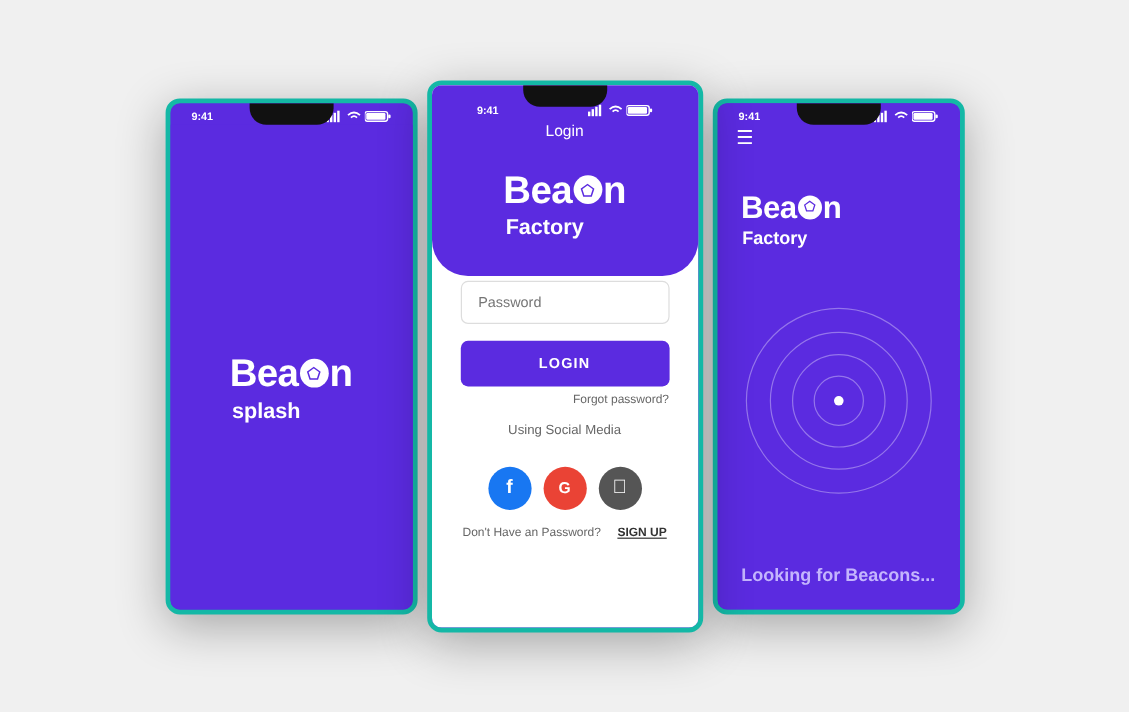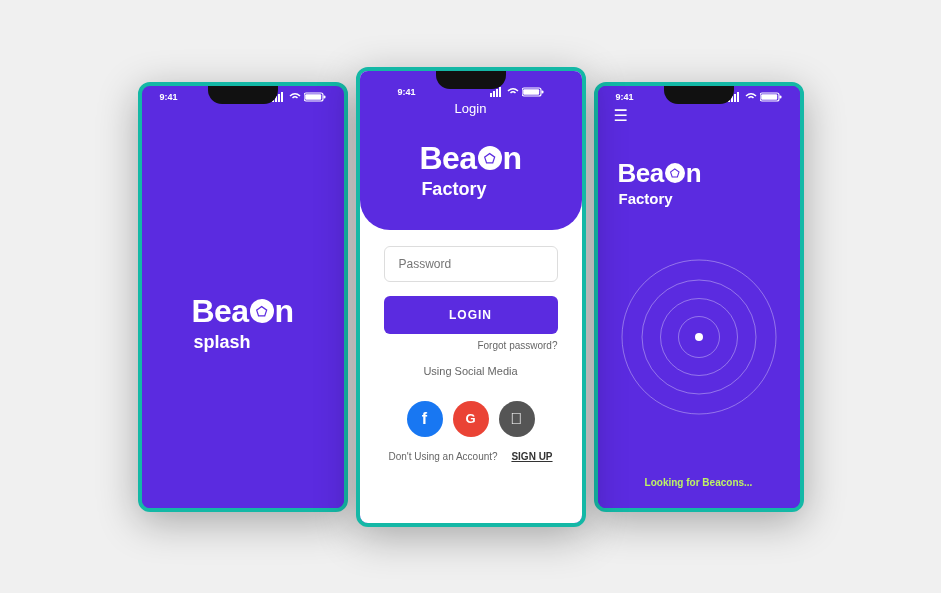--- a/index.html
+++ b/index.html
@@ -163,21 +163,21 @@
       align-items: center;
       border-radius: 0 0 30px 30px;
     }
     .login-title {
       color: white;
       font-size: 13px;
       margin-bottom: 8px;
       font-weight: 400;
     }
     .login-body {
-      padding: 16px 24px;
+      padding: 4px 24px;
       display: flex;
       flex-direction: column;
       gap: 10px;
       flex: 1;
     }
     .login-input {
       width: 100%;
       padding: 10px 14px;
       border: 1px solid #ddd;
       border-radius: 6px;
@@ -300,22 +300,22 @@
       top: 50%;
       left: 50%;
       transform: translate(-50%, -50%);
       width: 8px;
       height: 8px;
       background: white;
       border-radius: 50%;
     }
     .looking-text {
       text-align: center;
-      color: #bef264;
-      font-size: 10px;
+      color: #c4b5fd;
+      font-size: 15px;
       font-weight: 700;
       padding: 10px 20px 20px;
     }
   </style>
 </head>
 <body>
 
 <div class="phones-container">
 
   <div class="phone phone-left">
@@ -398,21 +398,21 @@
         <div class="forgot-pw">Forgot password?</div>
         <div class="social-section">
           <span class="social-label">Using Social Media</span>
           <div class="social-icons">
             <div class="social-btn fb-btn">f</div>
             <div class="social-btn g-btn" style="font-size:13px;font-weight:900;">G</div>
             <div class="social-btn apple-btn"></div>
           </div>
         </div>
         <div class="signup-text">
-          <span>Don't Using an Account? </span>
+          <span>Don't Have an Password? </span>
           <span class="signup-link">SIGN UP</span>
         </div>
       </div>
     </div>
   </div>
 
   <div class="phone phone-right">
     <div class="phone-notch"></div>
     <div class="looking-screen">
       <div class="status-bar">

